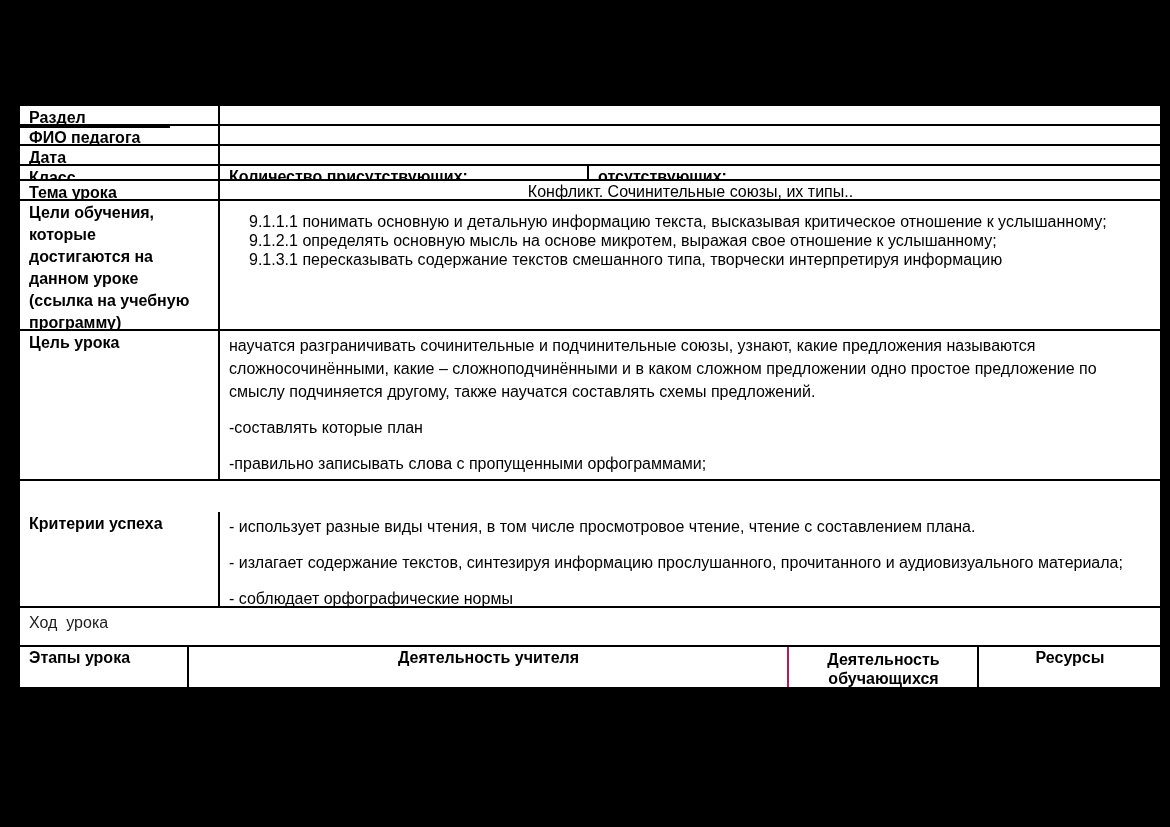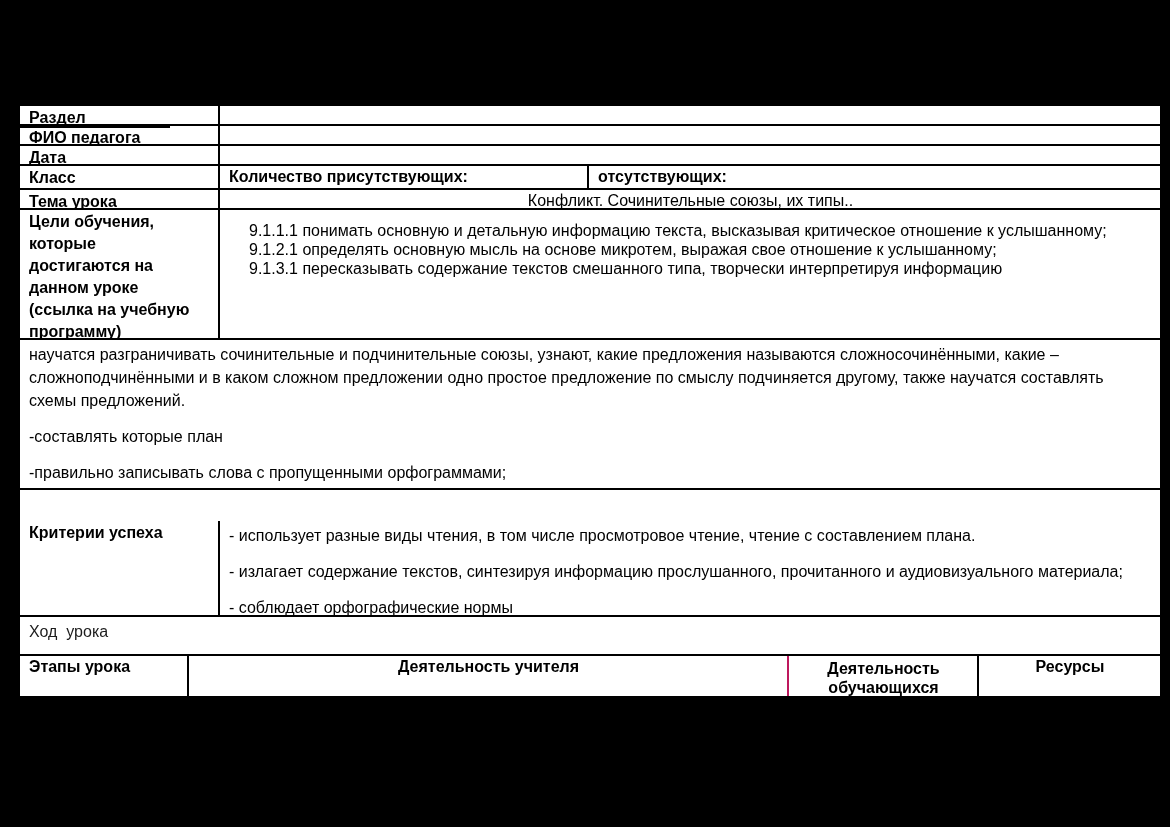--- a/index.html
+++ b/index.html
@@ -42,21 +42,21 @@
   }
   .label-col {
     width: 200px;
     flex: 0 0 200px;
     border-right: 2px solid #000;
     font-weight: bold;
     line-height: 22px;
   }
   .value-col { flex: 1 1 auto; }
   .h22 { height: 20px; }
-  .h23 { height: 24px; }
+  .h23 { height: 15px; }
   .row-objectives { height: 130px; }
   .row-goal { height: 150px; }
   .row-criteria { height: 96px; margin-top: 31px; }
   .row-flow { height: 39px; }
   .row-stage-header { height: 40px; }
   .goals-label { padding-right: 22px; }
   .objectives-cell { padding-top: 11px; line-height: 19px; margin-left: 20px; }
   .objectives-cell p { margin: 0; }
   .para-cell { line-height: 23px; padding-top: 3px; }
   .para-cell p { margin: 0 0 13px 0; }
@@ -126,20 +126,21 @@
     <div class="t-row row-objectives">
       <div class="cell label-col goals-label">Цели обучения, которые достигаются на данном уроке (ссылка на учебную программу)</div>
       <div class="cell value-col objectives-cell">
         <p>9.1.1.1 понимать основную и детальную информацию текста, высказывая критическое отношение к услышанному;</p>
         <p>9.1.2.1 определять основную мысль на основе микротем, выражая свое отношение к услышанному;</p>
         <p>9.1.3.1 пересказывать содержание текстов смешанного типа, творчески интерпретируя информацию</p>
       </div>
     </div>
 
     <div class="t-row row-goal">
+      <div class="cell label-col">Цель урока</div>
       <div class="cell value-col para-cell">
         <p>научатся разграничивать сочинительные и подчинительные союзы, узнают, какие предложения называются сложносочинёнными, какие – сложноподчинёнными и в каком сложном предложении одно простое предложение по смыслу подчиняется другому, также научатся составлять схемы предложений.</p>
         <p>-составлять которые план</p>
         <p>-правильно записывать слова с пропущенными орфограммами;</p>
       </div>
     </div>
 
     <div class="t-row row-criteria">
       <div class="cell label-col">Критерии успеха</div>
       <div class="cell value-col para-cell">

